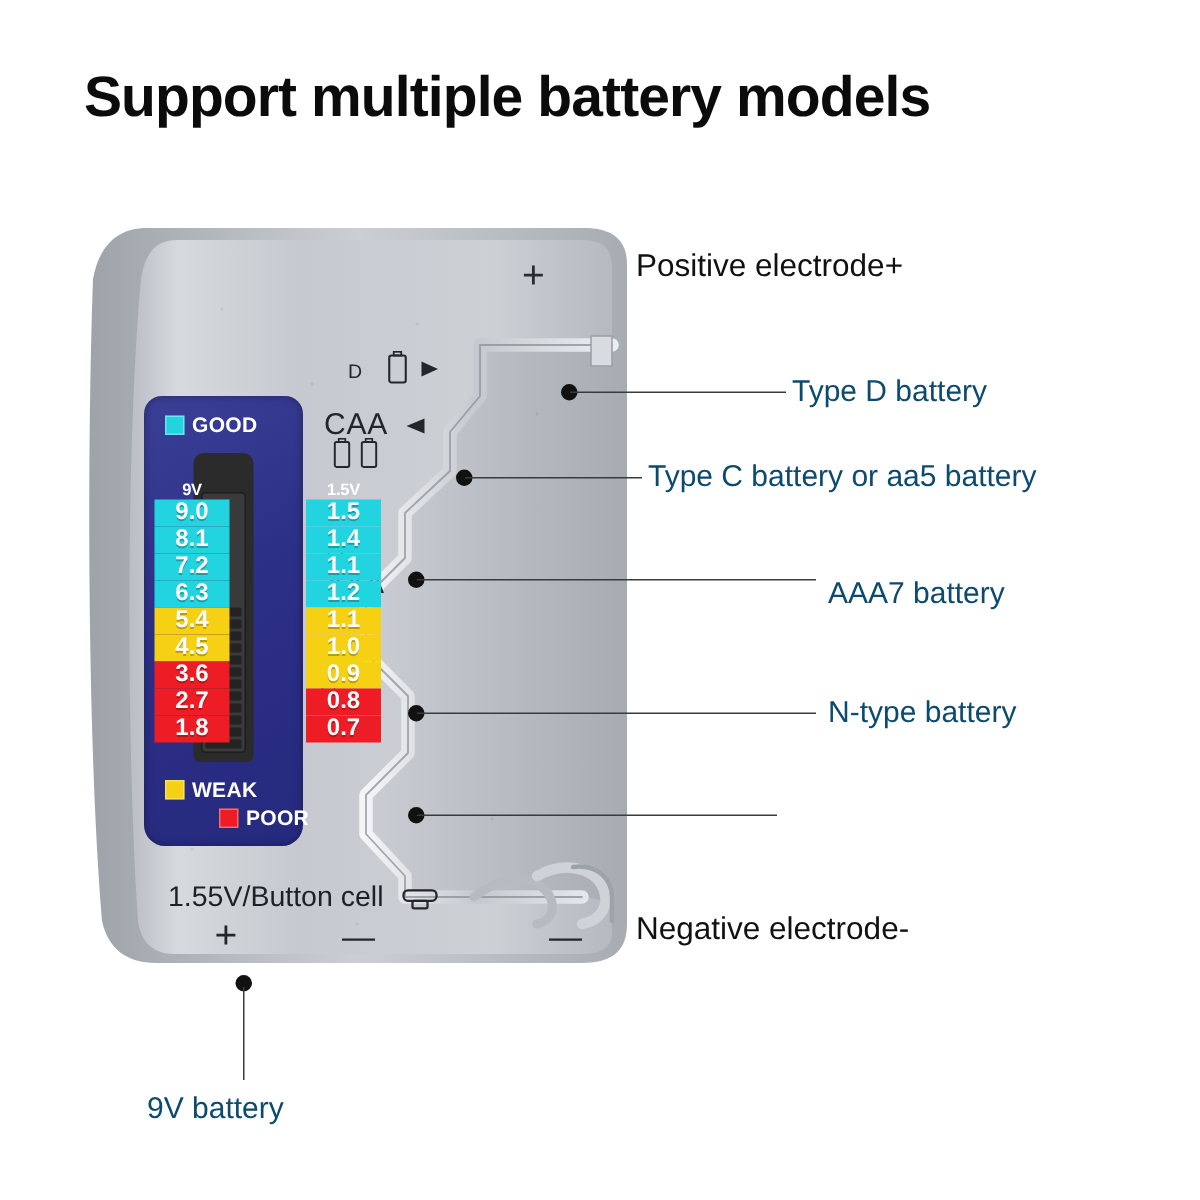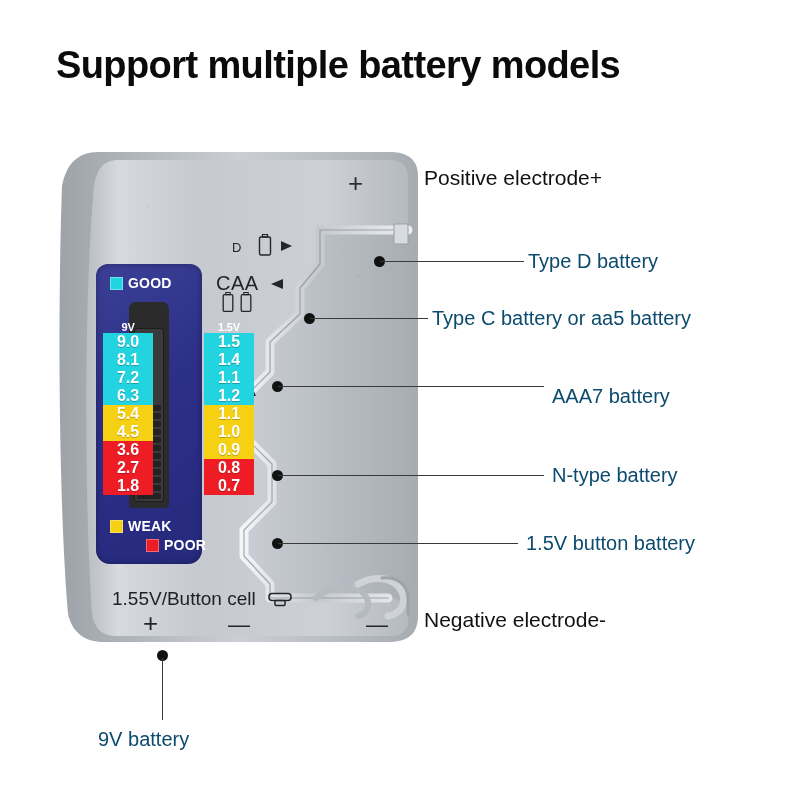--- a/index.html
+++ b/index.html
@@ -437,21 +437,20 @@
   <div class="callout-dot" style="left:272px; top:381px;"></div>
   <div class="callout-line" style="left:278px; top:386px; width:266px;"></div>
   <div class="callout-text" style="left:552px; top:385px;">AAA7 battery</div>
 
   <div class="callout-dot" style="left:272px; top:470px;"></div>
   <div class="callout-line" style="left:278px; top:475px; width:266px;"></div>
   <div class="callout-text" style="left:552px; top:464px;">N-type battery</div>
 
   <div class="callout-dot" style="left:272px; top:538px;"></div>
   <div class="callout-line" style="left:278px; top:543px; width:240px;"></div>
-  <div class="callout-text" style="left:526px; top:532px;">1.5V button battery</div>
 
   <div class="plain-text" style="left:424px; top:608px;">Negative electrode-</div>
 
   <div class="callout-dot" style="left:157px; top:650px;"></div>
   <div class="callout-vline" style="left:162px; top:658px; height:62px;"></div>
   <div class="callout-text" style="left:98px; top:728px;">9V battery</div>
 
 </div>
 
 </body></html>

